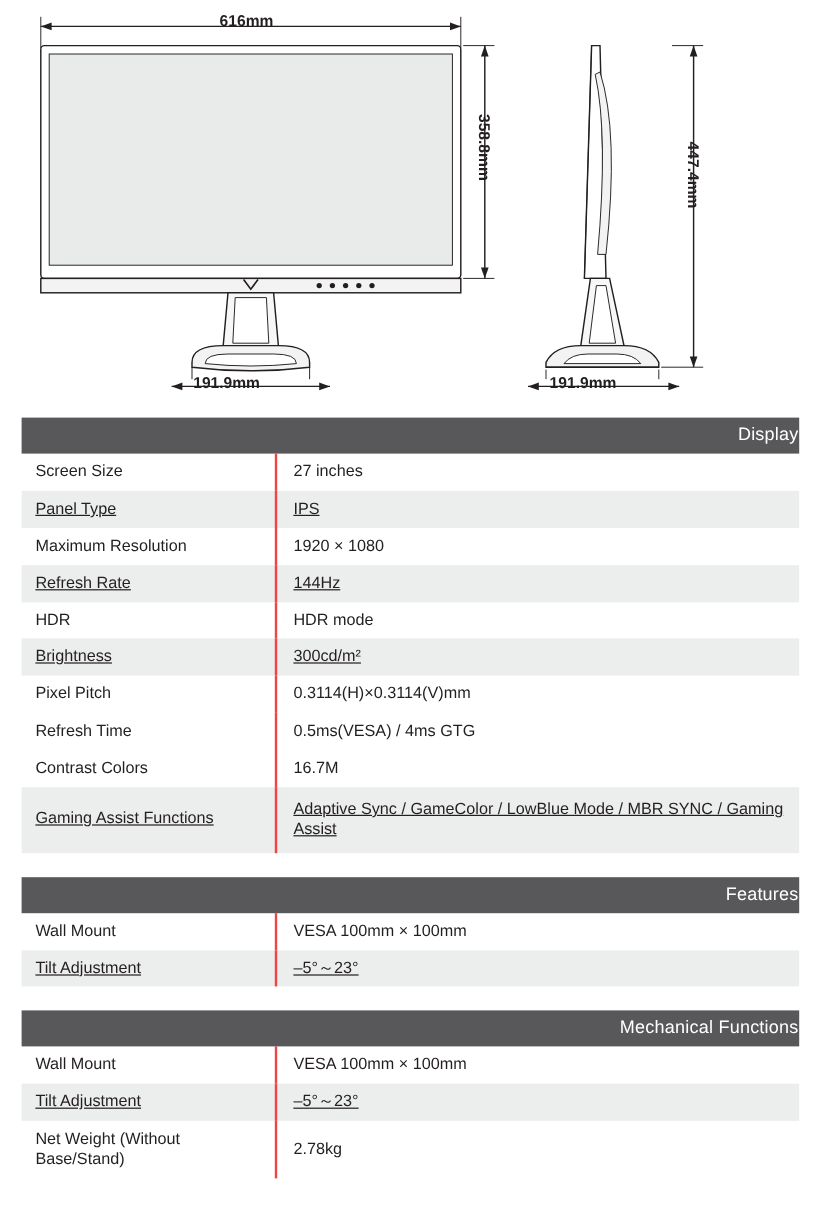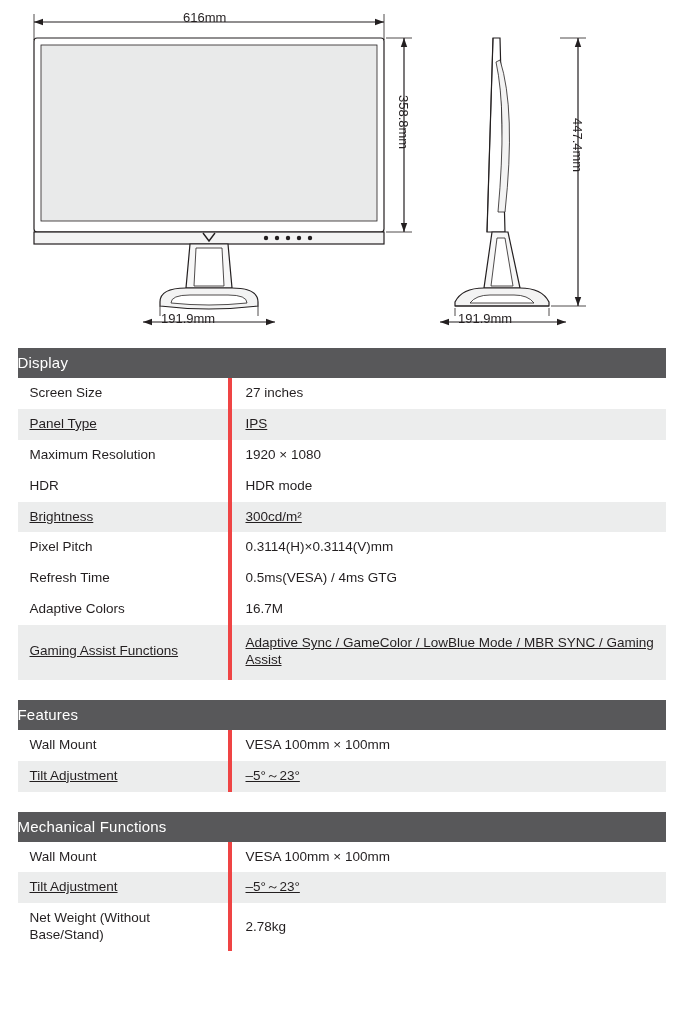--- a/index.html
+++ b/index.html
@@ -15,20 +15,21 @@
     position: relative;
     overflow: hidden;
     background: #fff;
   }
 
   
   .diagram {
     position: relative;
     width: 598px;
     height: 348px;
+    font-weight: bold;
   }
   .dim-label {
     position: absolute;
     font-size: 13px;
     color: #231f20;
     white-space: nowrap;
   }
   .dim-label.vertical {
     writing-mode: vertical-rl;
     text-orientation: mixed;
@@ -39,40 +40,40 @@
   }
 
   
   .table-block {
     width: 648px;
     margin: 0 auto;
   }
   .tbl-title {
     background: #58585a;
     color: #ffffff;
-    text-align: left;
+    text-align: right;
     font-size: 15px;
     padding: 6px 0 7px 0;
     letter-spacing: .2px;
   }
   table.spec {
     width: 100%;
     border-collapse: collapse;
     font-size: 13.5px;
     color: #231f20;
   }
   table.spec td {
     padding: 7px 10px 7px 12px;
     vertical-align: middle;
     line-height: 1.25;
   }
   table.spec tr.alt td { background: #eceded; text-decoration: underline; }
   table.spec td.k {
     width: 212px;
-    border-right: 4px solid #ef4444;
+    border-right: 2px solid #ef4444;
   }
   table.spec td.v { padding-left: 14px; }
   table.spec tr.tall td { padding-top: 10px; padding-bottom: 11px; }
   .gap-md { height: 20px; }
 </style>
 </head>
 <body>
 
 <div class="page">
 
@@ -160,38 +161,42 @@
           <td class="v">27 inches</td>
         </tr>
         <tr class="alt">
           <td class="k">Panel Type</td>
           <td class="v">IPS</td>
         </tr>
         <tr>
           <td class="k">Maximum Resolution</td>
           <td class="v">1920 × 1080</td>
         </tr>
+        <tr class="alt">
+          <td class="k">Refresh Rate</td>
+          <td class="v">144Hz</td>
+        </tr>
         <tr>
           <td class="k">HDR</td>
           <td class="v">HDR mode</td>
         </tr>
         <tr class="alt">
           <td class="k">Brightness</td>
           <td class="v">300cd/m²</td>
         </tr>
         <tr>
           <td class="k">Pixel Pitch</td>
           <td class="v">0.3114(H)×0.3114(V)mm</td>
         </tr>
         <tr>
           <td class="k">Refresh Time</td>
           <td class="v">0.5ms(VESA) / 4ms GTG</td>
         </tr>
         <tr>
-          <td class="k">Adaptive Colors</td>
+          <td class="k">Contrast Colors</td>
           <td class="v">16.7M</td>
         </tr>
         <tr class="alt tall">
           <td class="k">Gaming Assist Functions</td>
           <td class="v">Adaptive Sync / GameColor / LowBlue Mode / MBR SYNC / Gaming Assist</td>
         </tr>
       </tbody>
     </table>
   </div>
 

